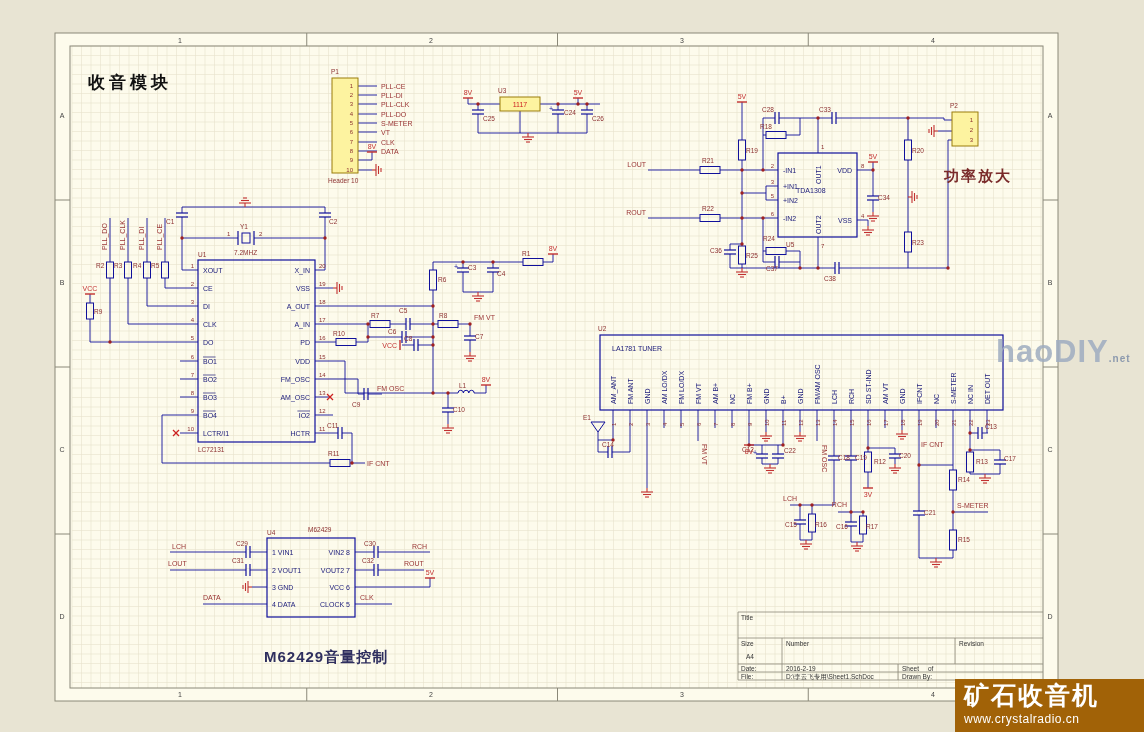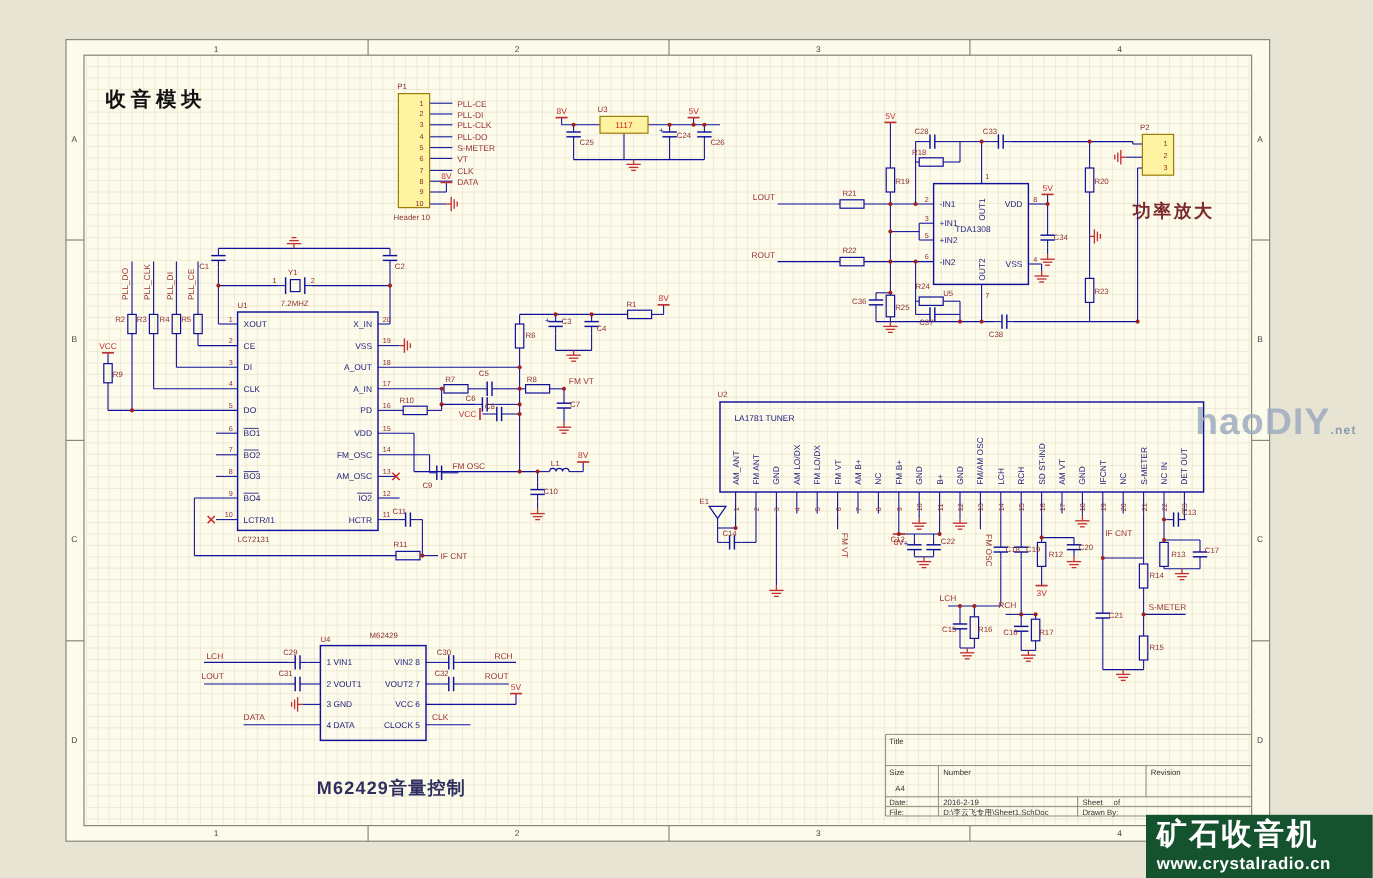--- a/index.html
+++ b/index.html
@@ -4,23 +4,23 @@
 <style>
   html,body{margin:0;padding:0;background:#e8e4d3;}
   .stage{position:relative;width:1144px;height:732px;overflow:hidden;
          font-family:"Liberation Sans",sans-serif;}
   svg{position:absolute;left:0;top:0;}
   svg text{font-family:"Liberation Sans",sans-serif;}
   .haodiy{position:absolute;left:996px;top:334px;font-size:31px;font-weight:bold;
           color:rgba(158,172,192,0.85);letter-spacing:1px;pointer-events:none;}
   .haodiy .net{font-size:10px;font-weight:bold;color:rgba(130,145,170,0.9);}
   .banner{position:absolute;left:955px;top:679px;width:189px;height:53px;
-          background:#14532d;color:#fff;padding:1px 4px 0 9px;box-sizing:border-box;}
+          background:#a16207;color:#fff;padding:1px 4px 0 9px;box-sizing:border-box;}
   .banner .big{font-size:25px;font-weight:bold;letter-spacing:2px;line-height:30px;}
-  .banner .url{font-size:14px;font-weight:bold;letter-spacing:0.5px;line-height:18px;}
+  .banner .url{font-size:12px;font-weight:normal;letter-spacing:0.5px;line-height:18px;}
 </style>
 </head>
 <body>
 
 <div class="stage">
   <svg id="cv" width="1144" height="732" viewBox="0 0 1144 732">
       <rect x="0" y="0" width="1144" height="732" fill="#e8e4d3"></rect>
       <rect x="55" y="33" width="1003" height="668" fill="#fdfbec" stroke="#8a8878" stroke-width="1"></rect>
       <line x1="72" y1="46" x2="72" y2="688" stroke="#e8e3cc" stroke-width="0.6"></line>
       <line x1="81.5" y1="46" x2="81.5" y2="688" stroke="#e8e3cc" stroke-width="0.6"></line>

